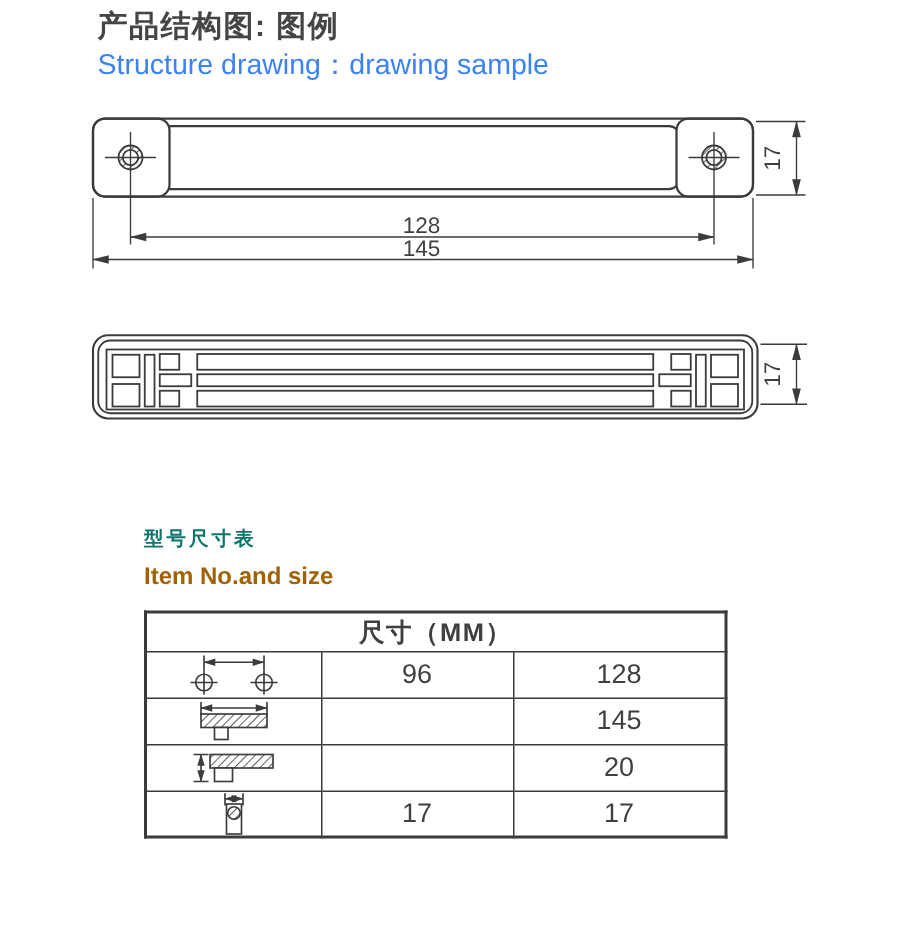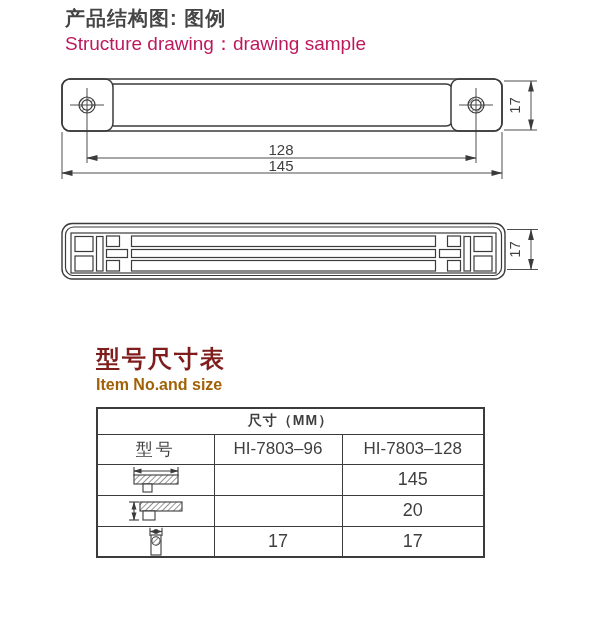--- a/index.html
+++ b/index.html
@@ -2,34 +2,34 @@
 <html><head>
 <meta charset="utf-8">
 <style>
   * { margin:0; padding:0; box-sizing:border-box; }
   html,body { background:#fff; }
   body { font-family:"Liberation Sans","DejaVu Sans",sans-serif; }
   .sheet { position:relative; width:600px; height:623px; background:#ffffff; overflow:hidden; }
 
   .title-block { position:absolute; left:65px; top:5px; }
   .title-zh { font-size:20px; font-weight:600; color:#454545; letter-spacing:1px; line-height:26px; }
-  .title-en { font-size:19px; font-weight:400; color:#be185d; line-height:25px; }
+  .title-en { font-size:19px; font-weight:400; color:#3b82f6; line-height:25px; }
 
   .drawings { position:absolute; left:0; top:0; }
 
   .size-heading { position:absolute; left:96px; top:347px; }
-  .size-heading .zh { font-size:24px; font-weight:700; color:#7f1d1d; letter-spacing:2px; line-height:24px; }
+  .size-heading .zh { font-size:13px; font-weight:700; color:#0f766e; letter-spacing:2px; line-height:24px; }
   .size-heading .en { font-size:16px; font-weight:600; color:#a16207; line-height:22px; margin-top:3px; }
 
   table.size-table { position:absolute; left:96px; top:407px; border-collapse:collapse; table-layout:fixed; border:2px solid #3b3b3b; }
   table.size-table td { border:1.5px solid #3b3b3b; text-align:center; vertical-align:middle; color:#3f3f3f; padding:0; }
   .r-hdr  { height:26px; }
   .r-model{ height:30px; }
   .r-data { height:31px; }
-  td.hdr-cell { text-align:left; padding-left:86px; font-size:14px; font-weight:600; letter-spacing:1px; color:#3c3c3c;margin-left:25px; }
+  td.hdr-cell { text-align:left; padding-left:86px; font-size:17px; font-weight:600; letter-spacing:1px; color:#3c3c3c;margin-left:25px; }
   td.model-label { font-size:17px; letter-spacing:3px; color:#3c3c3c; }
   td.model-no { font-size:17px; }
   td.val { font-size:18px; }
   td.icon-cell { vertical-align:middle; }
   td.icon-cell svg { display:block; margin:0 auto; }
 </style>
 </head>
 <body>
 
 <div class="sheet">
@@ -139,26 +139,45 @@
   <table class="size-table">
     <colgroup>
         <col style="width:117px">
         <col style="width:128px">
         <col style="width:142px">
       </colgroup>
     <tbody>
       <tr class="r-hdr">
         <td class="hdr-cell" colspan="3">尺寸（MM）</td>
       </tr>
-      <tr class="r-model">
-        <td class="model-label">型号</td>
-        <td class="model-no">HI-7803–96</td>
-        <td class="model-no">HI-7803–128</td>
-      </tr>
-
+
+      <tr class="r-data">
+        <td class="icon-cell">
+          <svg width="66" height="29" viewBox="0 0 66 29">
+            <defs>
+              <marker id="ar1" markerWidth="9" markerHeight="7" refX="8.5" refY="3.5" orient="auto-start-reverse" markerUnits="userSpaceOnUse">
+                <path d="M9,3.5 L1,1 L1,6 z" fill="#3b3b3b"></path>
+              </marker>
+            </defs>
+            <g stroke="#3b3b3b" fill="none" stroke-width="1.1">
+              <line x1="13" y1="2" x2="13" y2="12"></line>
+              <line x1="53" y1="2" x2="53" y2="12"></line>
+              <line x1="13" y1="6.5" x2="53" y2="6.5" marker-start="url(#ar1)" marker-end="url(#ar1)"></line>
+              <circle cx="13" cy="20" r="5.5"></circle>
+              <line x1="4" y1="20" x2="22" y2="20"></line>
+              <line x1="13" y1="12" x2="13" y2="28"></line>
+              <circle cx="53" cy="20" r="5.5"></circle>
+              <line x1="44" y1="20" x2="62" y2="20"></line>
+              <line x1="53" y1="12" x2="53" y2="28"></line>
+            </g>
+          </svg>
+        </td>
+        <td class="val">96</td>
+        <td class="val">128</td>
+      </tr>
 
       <tr class="r-data">
         <td class="icon-cell">
           <svg width="50" height="27" viewBox="0 0 50 27">
             <defs>
               <pattern id="h2" width="4" height="4" patternUnits="userSpaceOnUse" patternTransform="rotate(45)">
                 <rect width="4" height="4" fill="#fff"></rect>
                   <line x1="0" y1="0" x2="0" y2="4" stroke="#3b3b3b" stroke-width="1.1"></line>
               </pattern>
               <marker id="ar2" markerWidth="9" markerHeight="7" refX="8.5" refY="3.5" orient="auto-start-reverse" markerUnits="userSpaceOnUse">

